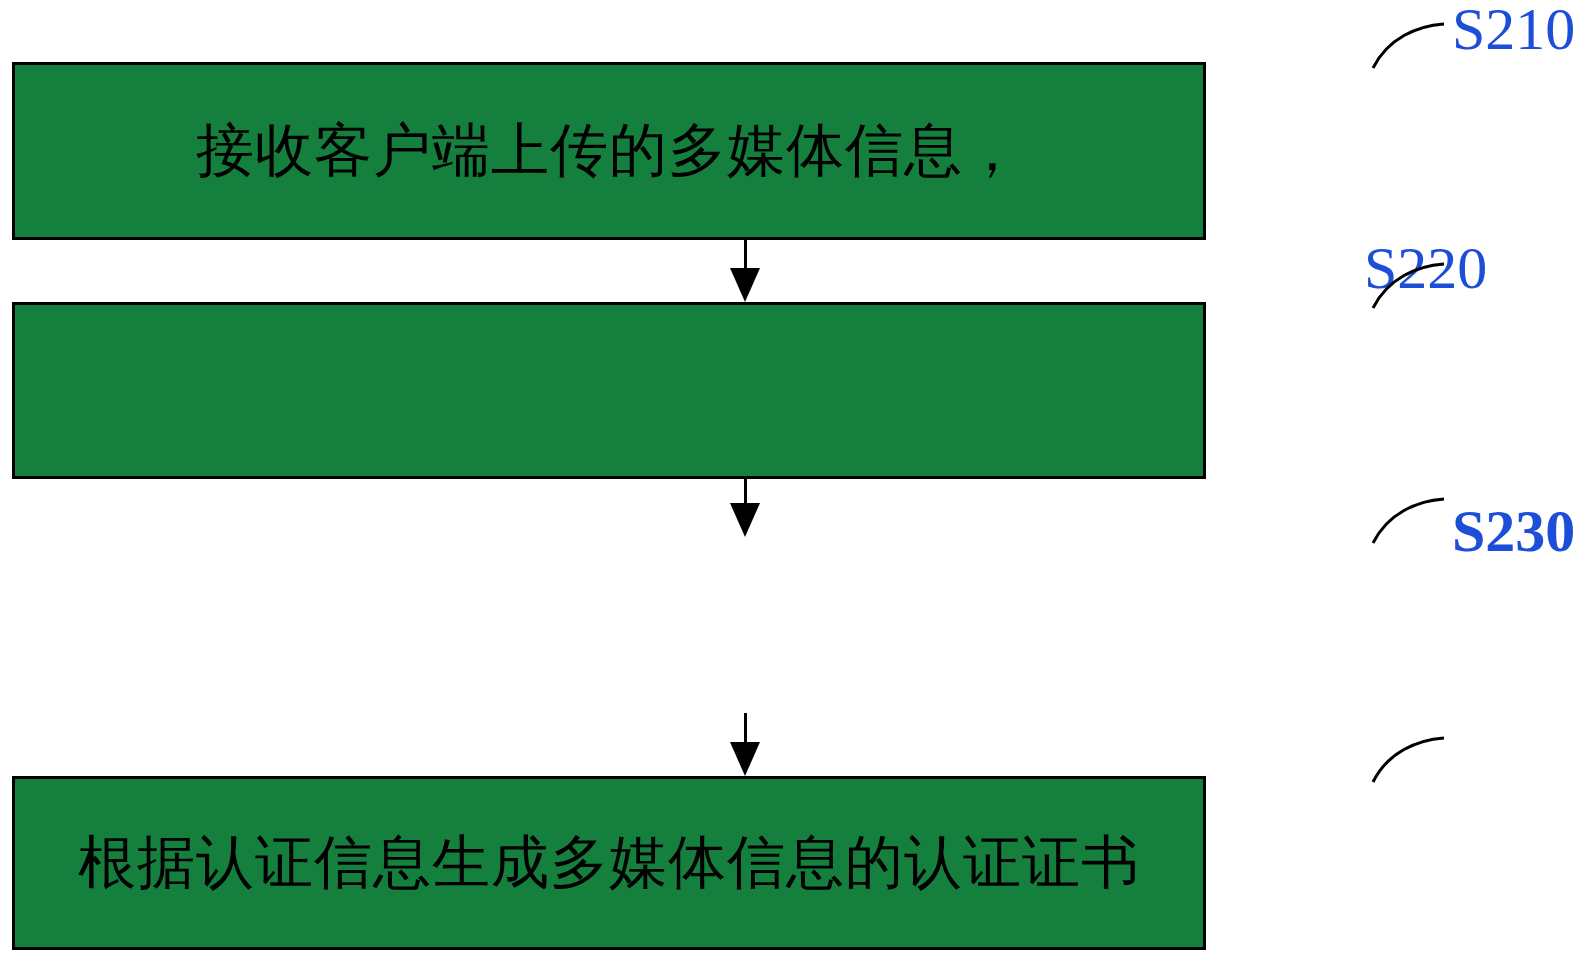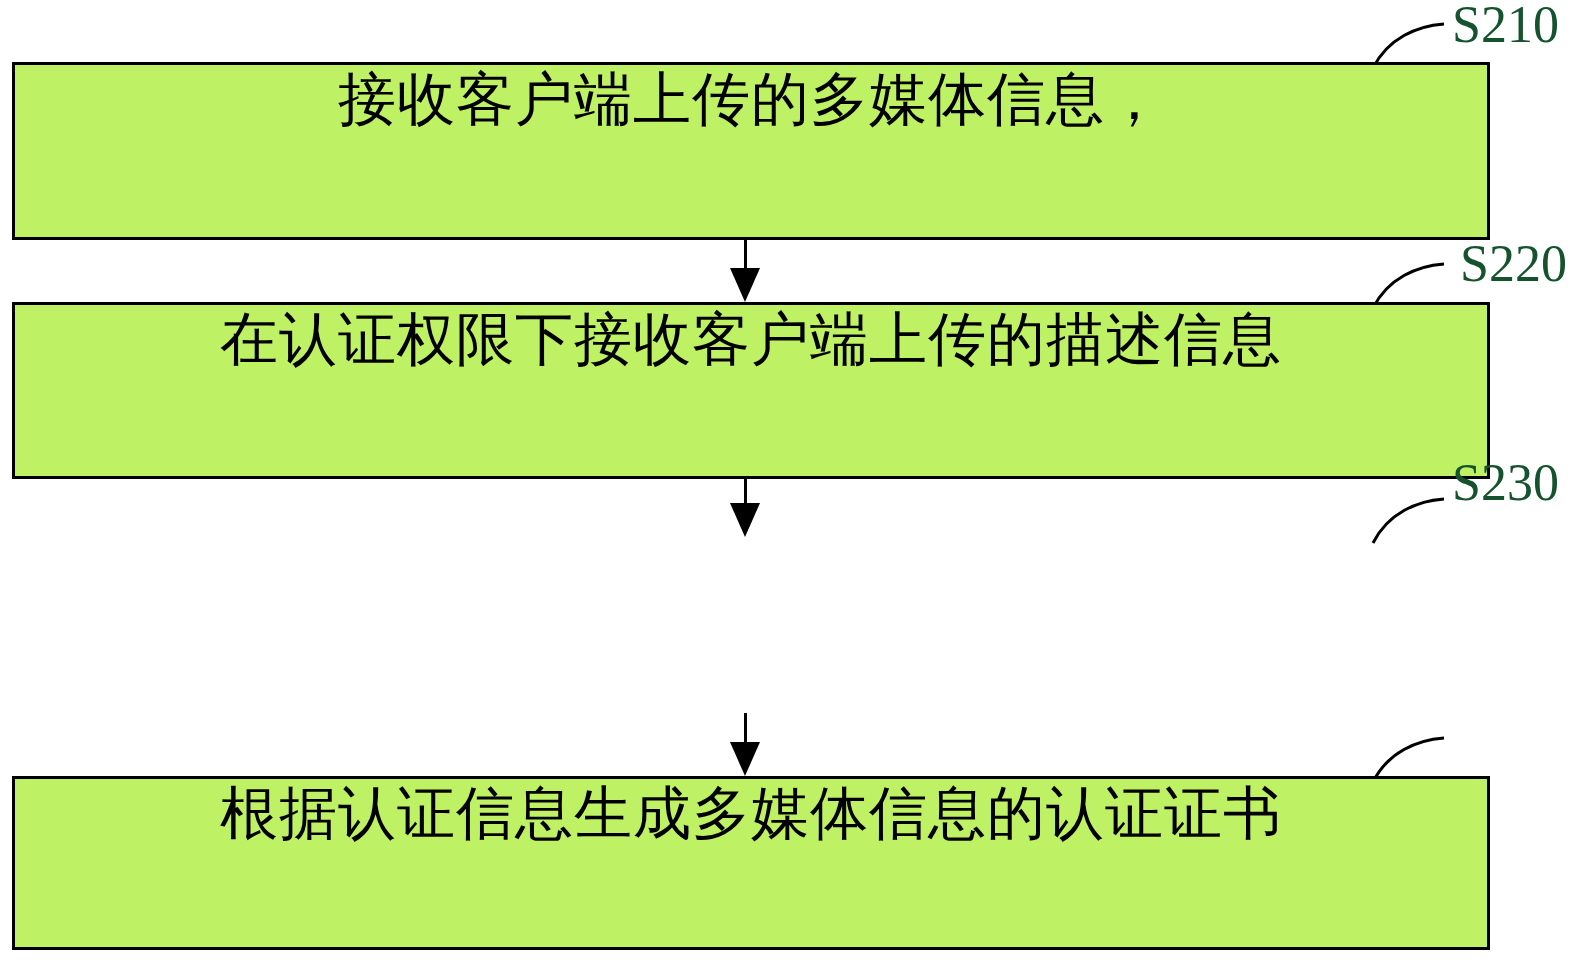--- a/index.html
+++ b/index.html
@@ -11,40 +11,41 @@
     position: relative;
     width: 1595px;
     height: 964px;
     background: #ffffff;
     font-family: "Liberation Serif", "DejaVu Serif", serif;
     overflow: hidden;
   }
   .flow-box {
     position: absolute;
     left: 12px;
-    width: 1478px;
+    width: 1194px;
     border: 3px solid #000;
     box-sizing: border-box;
     display: flex;
+    align-items: center;
     justify-content: center;
-    background: #bef264;
+    background: #15803d;
   }
   .box-text {
     width: 100%;
     text-align: center;
     font-size: 58px;
     line-height: 70px;
     color: #000;
     letter-spacing: 1px;
   }
   .step-label {
     position: absolute;
-    font-size: 52px;
+    font-size: 60px;
     line-height: 1;
-    color: #14532d;
+    color: #1d4ed8;
     white-space: nowrap;
     font-family: "Liberation Serif", "DejaVu Serif", serif;
   }
   .leader {
     position: absolute;
     overflow: visible;
   }
   .arrow-stem {
     position: absolute;
     left: 744px;
@@ -72,34 +73,33 @@
   </svg>
   <div class="flow-box" style="top:62px; height:178px;">
     <div class="box-text">
       <div>接收客户端上传的多媒体信息，</div>
     </div>
   </div>
 
   <div class="arrow-stem" style="top:240px; height:30px;"></div>
   <div class="arrow-head" style="top:268px;"></div>
 
-  <div class="step-label" style="left:1460px; top:238px;">S220</div>
+  <div class="step-label" style="left:1364px; top:238px;">S220</div>
   <svg class="leader" style="left:1362px; top:256px;" width="84" height="54" viewBox="0 0 84 54">
     <path d="M 82,8 C 55,10 26,22 11,52" fill="none" stroke="#000" stroke-width="3"></path>
   </svg>
   <div class="flow-box" style="top:302px; height:177px;">
     <div class="box-text">
-      <div>在认证权限下接收客户端上传的描述信息</div>
     </div>
   </div>
 
   <div class="arrow-stem" style="top:479px; height:28px;"></div>
   <div class="arrow-head" style="top:503px;"></div>
 
-  <div class="step-label" style="left:1452px; top:457px;">S230</div>
+  <div class="step-label" style="left:1452px; top:501px;font-weight:bold;">S230</div>
   <svg class="leader" style="left:1362px; top:491px;" width="84" height="54" viewBox="0 0 84 54">
     <path d="M 82,8 C 55,10 26,22 11,52" fill="none" stroke="#000" stroke-width="3"></path>
   </svg>
 
   <div class="arrow-stem" style="top:713px; height:31px;"></div>
   <div class="arrow-head" style="top:742px;"></div>
 
   <svg class="leader" style="left:1362px; top:730px;" width="84" height="54" viewBox="0 0 84 54">
     <path d="M 82,8 C 55,10 26,22 11,52" fill="none" stroke="#000" stroke-width="3"></path>
   </svg>

